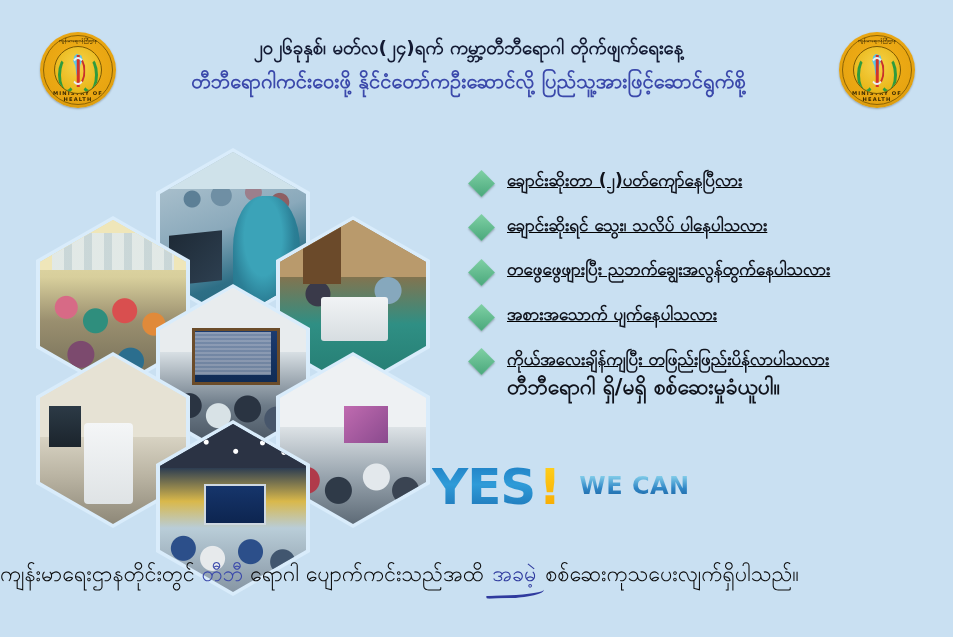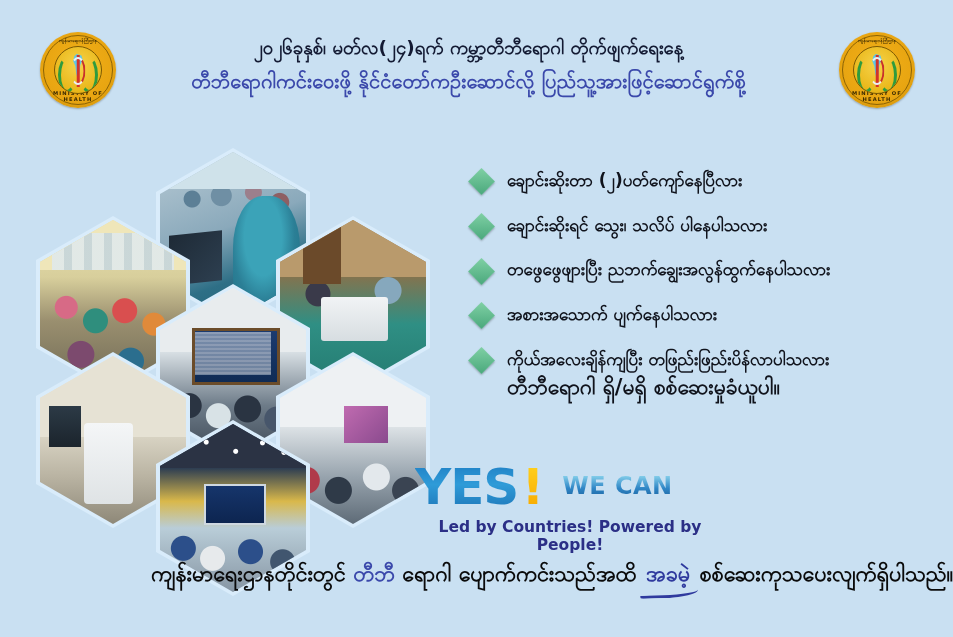--- a/index.html
+++ b/index.html
@@ -140,45 +140,45 @@
       background:linear-gradient(#16356b,#0d2550);border:2px solid #cfd8e0;}
   .p7::before{content:"";position:absolute;left:4%;top:4%;right:4%;height:22%;
       background:radial-gradient(circle at 12% 50%,#fff 2px,transparent 3px),
                  radial-gradient(circle at 30% 30%,#fff 2px,transparent 3px),
                  radial-gradient(circle at 52% 55%,#fff 2px,transparent 3px),
                  radial-gradient(circle at 72% 32%,#fff 2px,transparent 3px),
                  radial-gradient(circle at 88% 58%,#fff 2px,transparent 3px);}
 
   
   .bullets{position:absolute;left:472px;top:168px;width:462px;}
-  .brow{display:flex;align-items:center;margin-bottom:20px;}
+  .brow{display:flex;align-items:flex-end;margin-bottom:20px;text-decoration:underline;}
   .dia{width:19px;height:19px;flex:0 0 19px;margin-top:3px;margin-right:16px;
        background:linear-gradient(135deg,#7fd0a4,#4aa87c);
        transform:rotate(45deg);box-shadow:1px 1px 2px rgba(0,0,0,.25);}
   .btxt{font-size:17px;color:#10131c;font-weight:600;line-height:1.45;}
   .subtxt{margin-left:35px;margin-top:2px;font-size:21px;color:#10131c;font-weight:600;}
 
   
-  .yesblock{position:absolute;left:415px;top:462px;width:310px;}
+  .yesblock{position:absolute;left:432px;top:462px;width:310px;}
   .yesrow{display:flex;align-items:center;}
   .yes{font-size:50px;font-weight:800;letter-spacing:-1px;line-height:1;
        background:linear-gradient(180deg,#1f7fc4 0%,#2f9bd8 45%,#1d76b8 100%);
        -webkit-background-clip:text;background-clip:text;color:transparent;}
   .bang{font-size:50px;font-weight:800;line-height:1;margin-left:3px;
        background:linear-gradient(180deg,#ffd21e 0%,#f7a800 100%);
        -webkit-background-clip:text;background-clip:text;color:transparent;}
   .wecan{margin-left:18px;line-height:1.05;}
   .wecan div{font-size:24px;font-weight:800;letter-spacing:.5px;
        background:linear-gradient(180deg,#8fd8ef 0%,#2f86c6 55%,#1b5f9b 100%);
        -webkit-background-clip:text;background-clip:text;color:transparent;}
   .tagline{margin-top:6px;text-align:center;font-size:15.5px;font-weight:800;color:#2b2f86;}
 
   
-  .bottom{position:absolute;left:0;right:0;top:560px;text-align:right;
-          font-size:21.5px;font-weight:700;color:#0a0a0a;white-space:nowrap;}
+  .bottom{position:absolute;left:0;right:0;top:560px;text-align:left;
+          font-size:21.5px;font-weight:400;color:#0a0a0a;white-space:nowrap;}
   .bottom .hl{color:#3b49ab;}
   .freewrap{position:relative;display:inline-block;color:#2f3a9e;padding:0 2px;}
   .freewrap .swoosh{position:absolute;left:-4px;right:-6px;bottom:-7px;height:9px;
       border-bottom:3px solid #2f3a9e;border-radius:0 0 60% 10%;transform:rotate(-2deg);}
 </style>
 </head>
 <body>
 
 <div class="poster">
 
@@ -276,20 +276,19 @@
   </div>
 
   <div class="yesblock">
     <div class="yesrow">
       <span class="yes">YES</span>
       <span class="bang">!</span>
       <span class="wecan">
         <div>WE CAN</div>
       </span>
     </div>
-    <div class="tagline">Led by Countries! Powered by People!</div>
   </div>
 
   <div class="bottom">
     <span>ကျန်းမာရေးဌာနတိုင်းတွင် </span><span class="hl">တီဘီ</span><span> ရောဂါ ပျောက်ကင်းသည်အထိ </span><span class="freewrap"><span>အခမဲ့</span><span class="swoosh"></span></span><span> စစ်ဆေးကုသပေးလျက်ရှိပါသည်။</span>
   </div>
 
 </div>
 
 </body></html>

